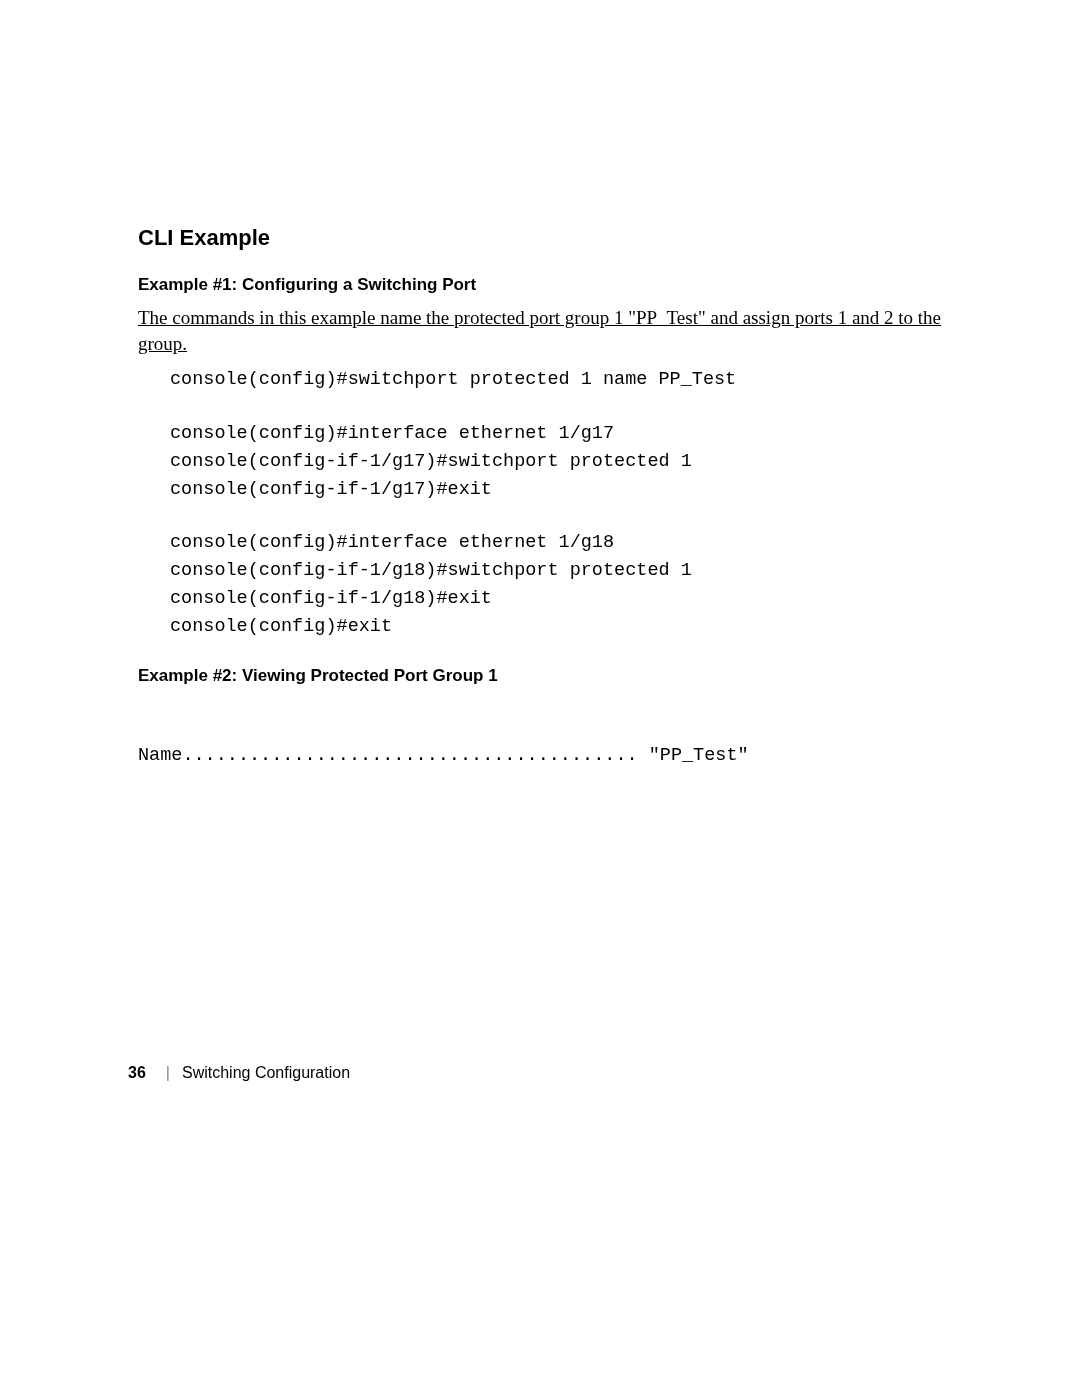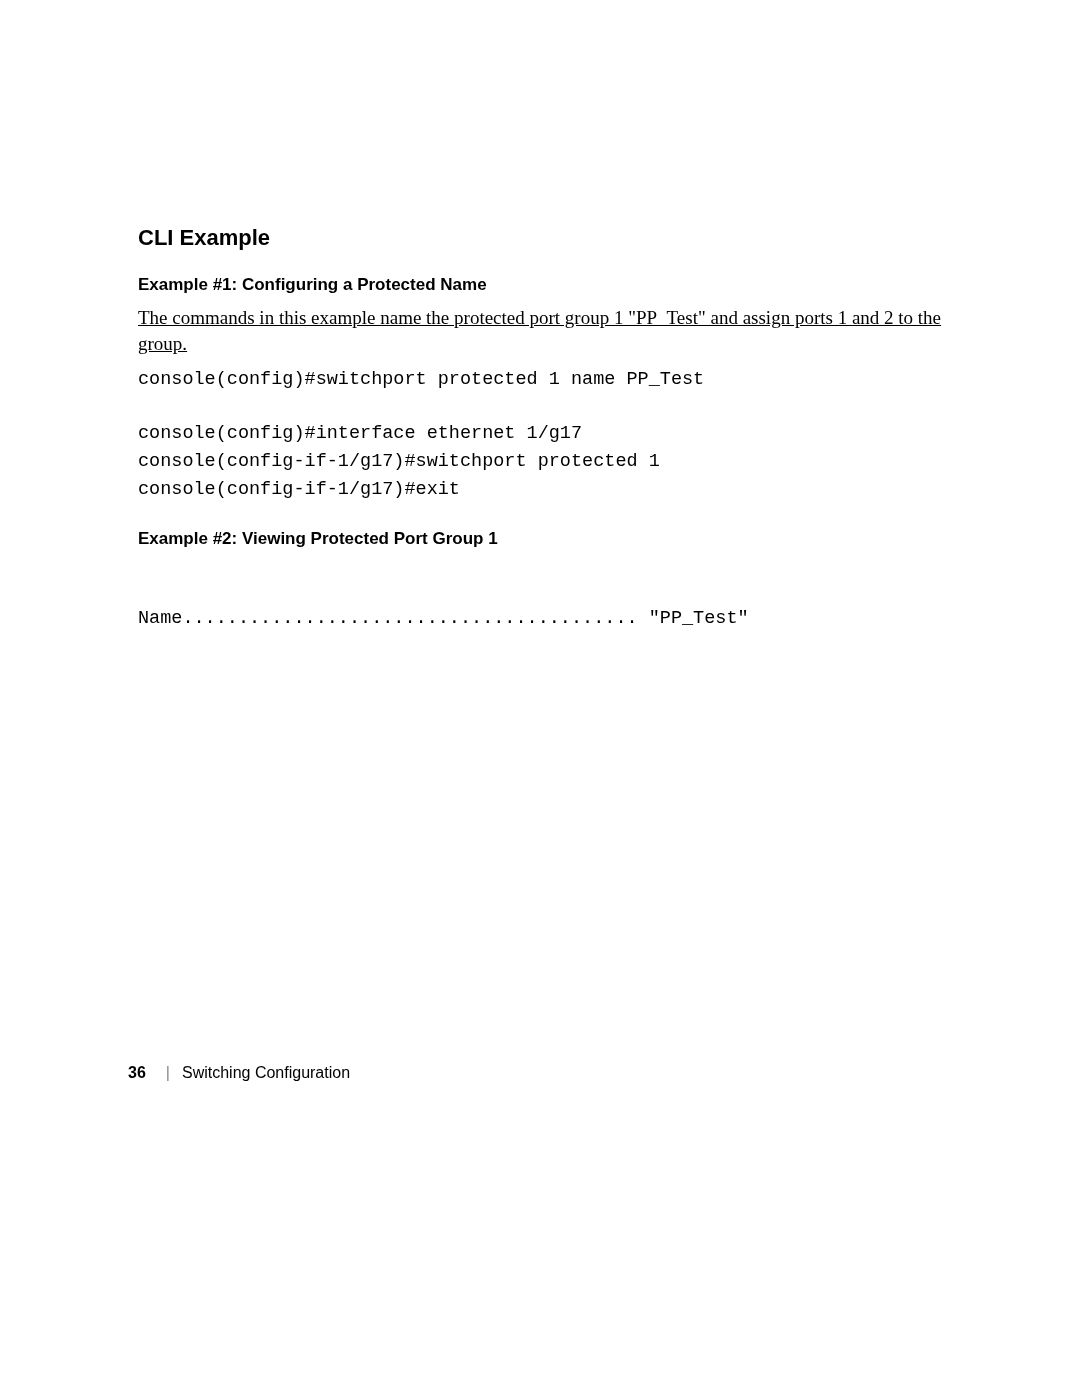--- a/index.html
+++ b/index.html
@@ -39,20 +39,21 @@
   }
   .code {
     font-family: 'Courier New', Courier, monospace;
     font-size: 18.5px;
     line-height: 1.5;
     white-space: pre;
     margin: 0;
   }
   .code-block {
     margin-bottom: 26px;
+    margin-left: 32px;
   }
   .sub-block {
     margin-top: 22px;
   }
   .footer {
     position: absolute;
     left: 128px;
     bottom: 315px;
     font-family: Arial, Helvetica, sans-serif;
     font-size: 16px;
@@ -79,34 +80,40 @@
     padding-left: 282px;
   }
 </style>
 </head>
 <body>
 
 <div class="page">
 
   <h2 class="heading">CLI Example</h2>
 
-  <h3 class="subheading">Example #1: Configuring a Protected Name</h3>
+  <h3 class="subheading">Example #1: Configuring a Switching Port</h3>
 
   <p class="body-text">The commands in this example name the protected port group 1 "PP_Test" and assign ports 1 and 2 to the group.</p>
 
   <div class="code-block">
     <pre class="code">console(config)#switchport protected 1 name PP_Test</pre>
   </div>
 
   <div class="code-block">
     <pre class="code">console(config)#interface ethernet 1/g17
 console(config-if-1/g17)#switchport protected 1
 console(config-if-1/g17)#exit</pre>
   </div>
 
+  <div class="code-block">
+    <pre class="code">console(config)#interface ethernet 1/g18
+console(config-if-1/g18)#switchport protected 1
+console(config-if-1/g18)#exit
+console(config)#exit</pre>
+  </div>
 
   <div class="sub-block">
     <h3 class="subheading">Example #2: Viewing Protected Port Group 1</h3>
     <pre class="code" style="margin-top:56px;">Name......................................... "PP_Test"</pre>
   </div>
 
   <div class="footer">
     <span class="pagenum">36</span>
     <span class="divider">|</span>
     <span class="section">Switching Configuration</span>

